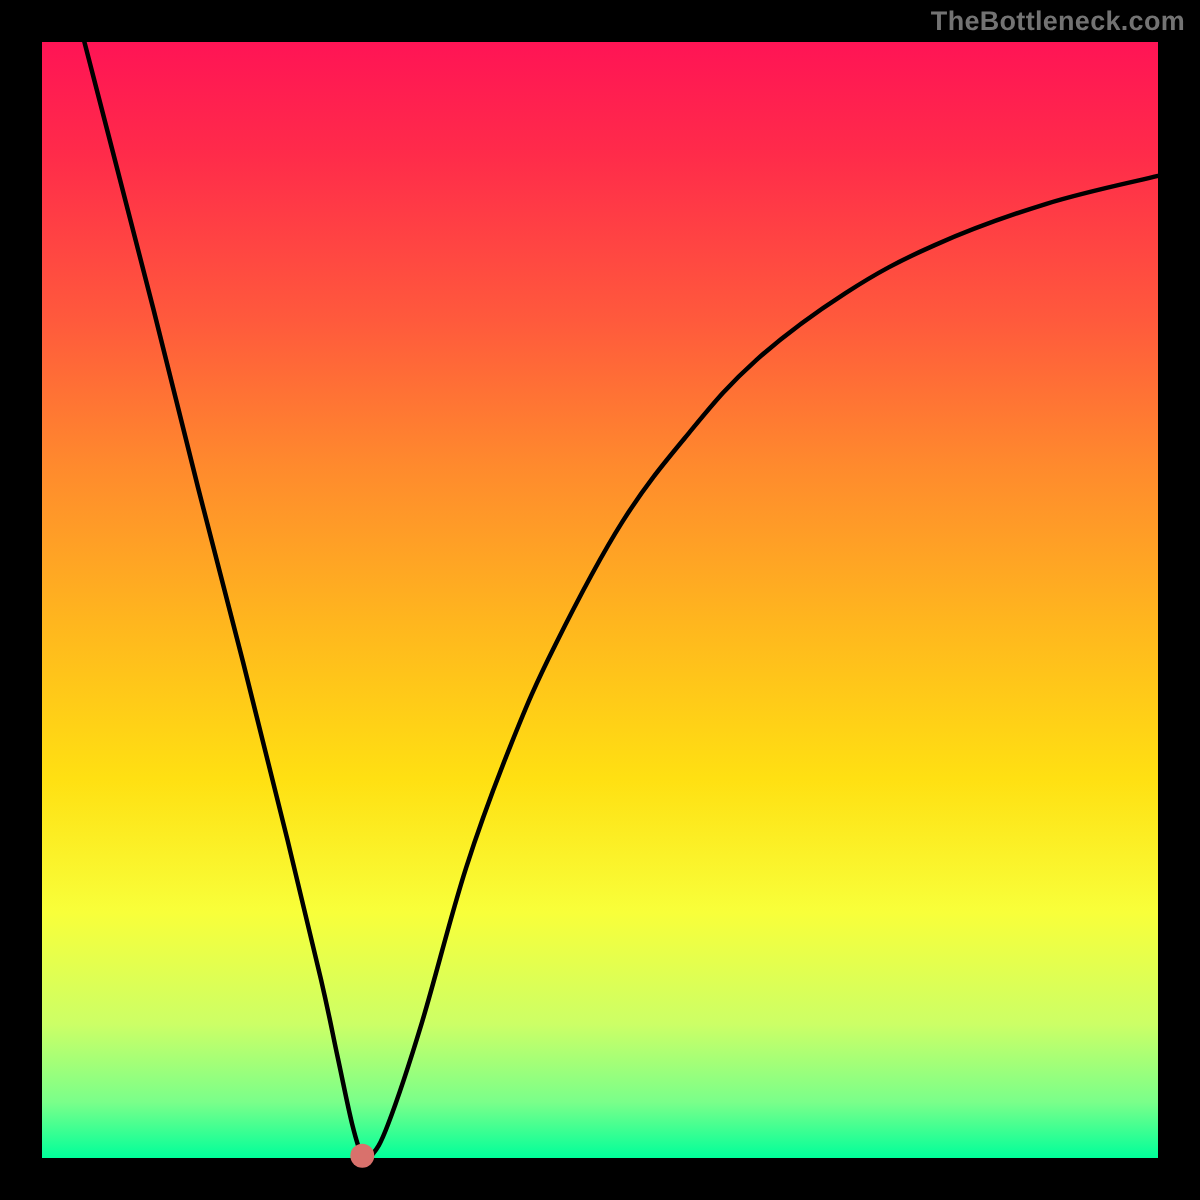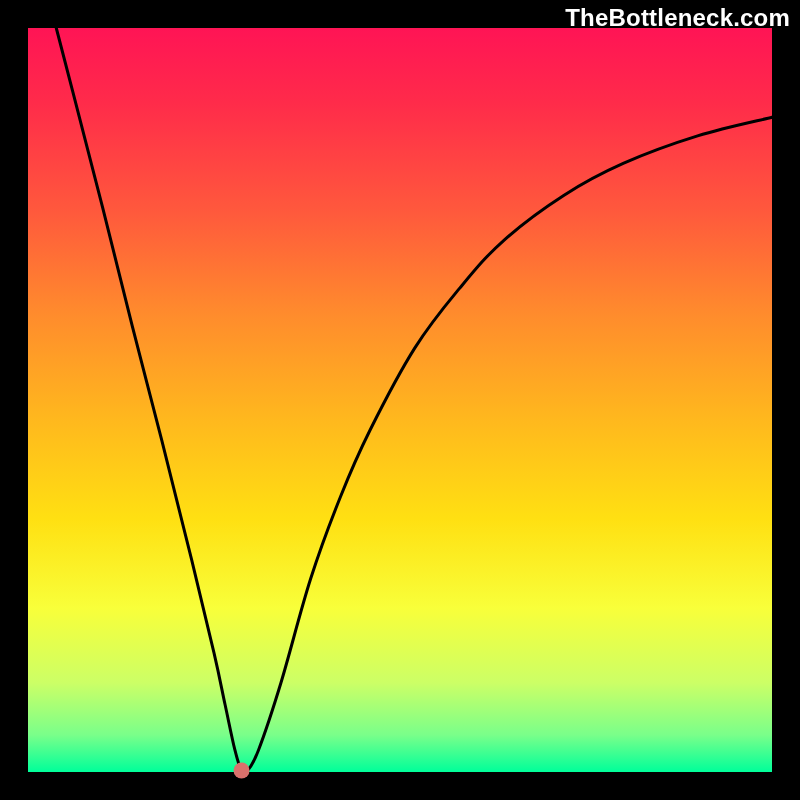--- a/index.html
+++ b/index.html
@@ -36,22 +36,22 @@
       #f8ff3a 78%,
       #ccff66 88%,
       #7aff8a 95%,
       #00ff9a 100%
     );
   }
   .watermark {
     position: absolute;
     top: 4px;
     right: 10px;
-    color: #ffffff;
-    font-size: 24px;
+    color: #737373;
+    font-size: 18px;
     font-weight: 600;
     letter-spacing: 0.2px;
     user-select: none;
   }
   svg.curve {
     position: absolute;
     top: 0;
     left: 0;
     width: 744px;
     height: 744px;

